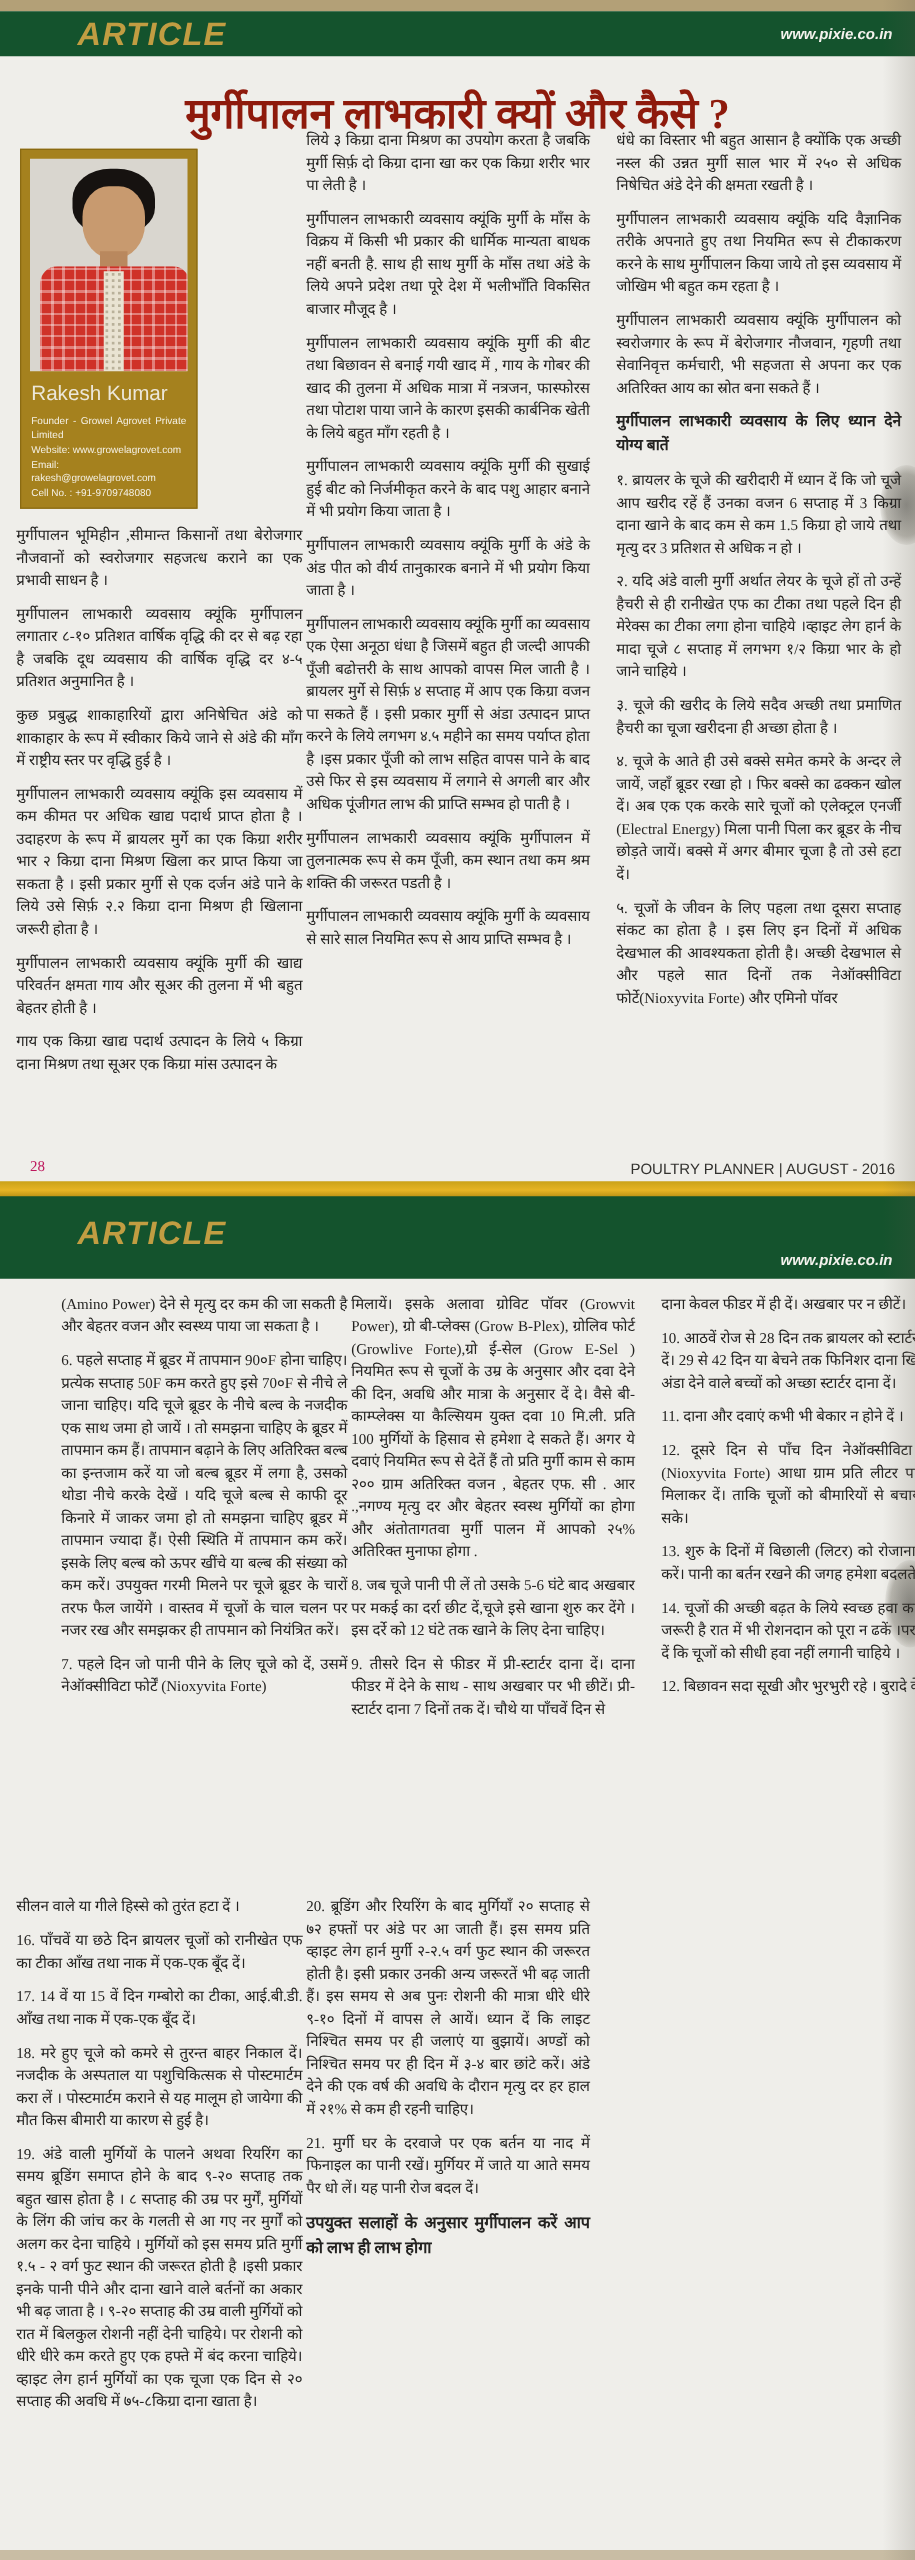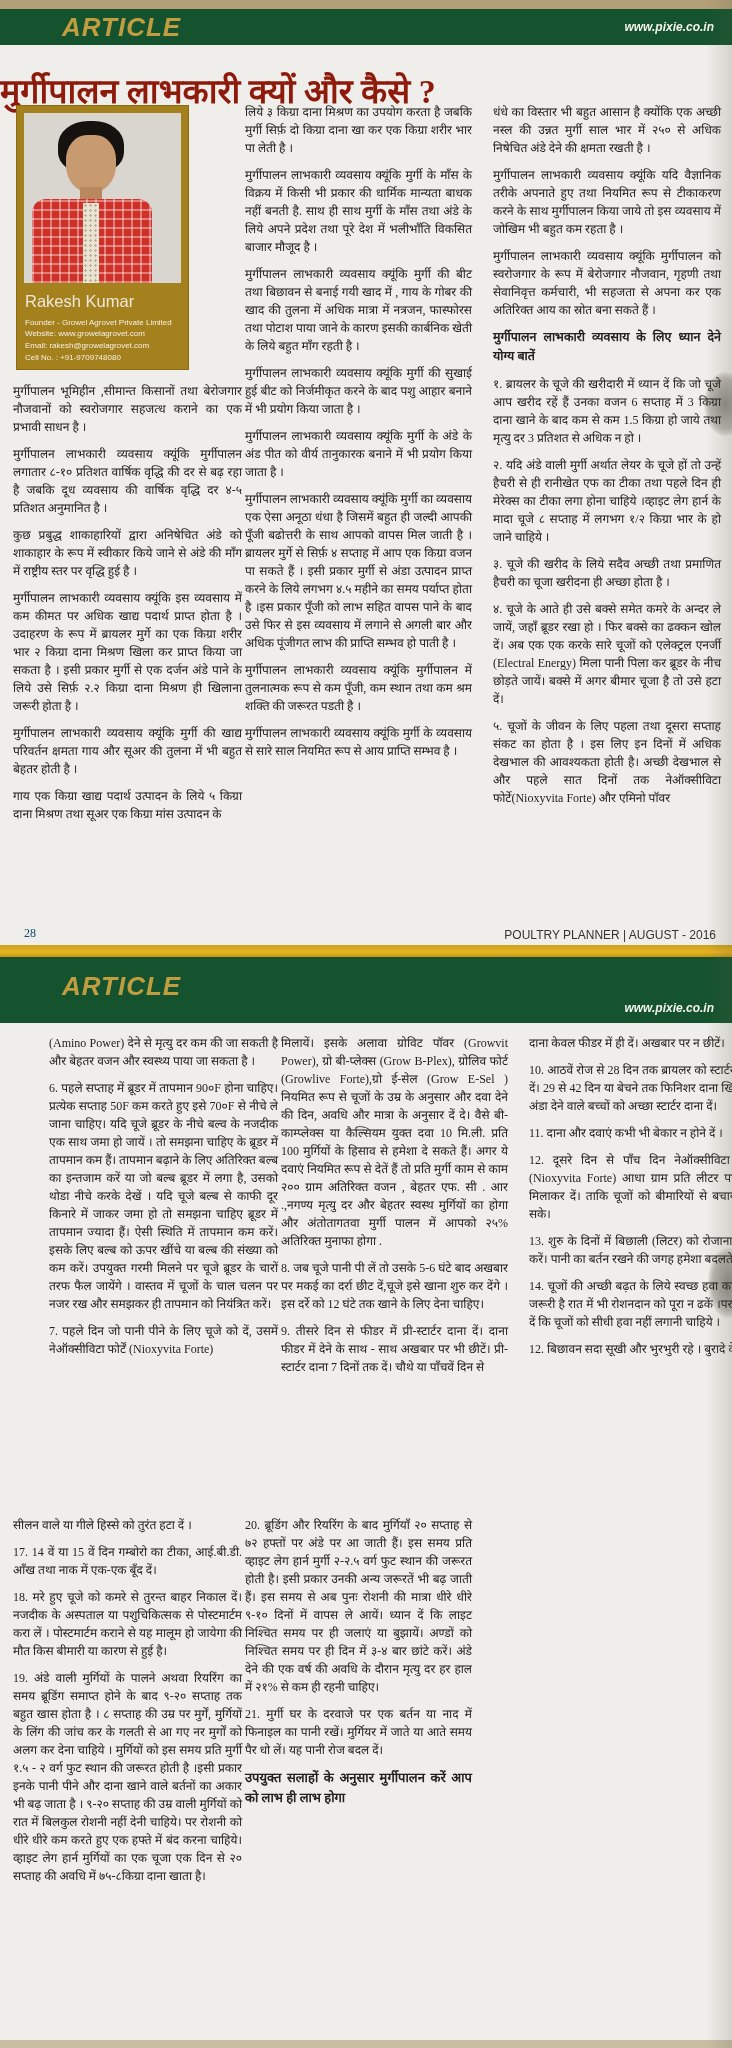--- a/index.html
+++ b/index.html
@@ -27,55 +27,55 @@
   .bar1 .article-label{top:3px;}
   .bar2 .article-label{top:14px;}
   .site-label{
     position:absolute;right:18px;color:#f5f3ee;font-family:"Liberation Sans",sans-serif;
     font-weight:bold;font-style:italic;font-size:12px;
   }
   .bar1 .site-label{top:11px;}
   .bar2 .site-label{bottom:8px;}
   
   .page-title{
-    position:absolute;left:0;top:50px;width:732px;
+    position:absolute;left:0;top:50px;width:732px;text-align:center;
     color:#8e1a0c;font-size:34px;font-weight:bold;line-height:1.1;
   }
   
   .col{position:absolute;font-size:12px;line-height:1.5;color:#232220;text-align:justify;}
   .col p{margin:0 0 9px 0;}
   .c1{left:13px;width:229px;}
   .c2{left:245px;width:227px;}
   .c3{left:493px;width:228px;}
   .p1-col{top:103px;}
   .p2-top{top:1034px;margin-left:36px;}
   .p2-bottom{top:1516px;}
   .col-heading{font-weight:bold;font-size:12.5px;margin:2px 0 9px 0;}
   .conclusion{font-weight:bold;font-size:13px;margin-top:4px;}
   
   .photo-block{
-    width:173px;margin:2px 0 12px 3px;background:#a5811e;
+    width:142px;margin:16px 0 12px 3px;background:#a5811e;
     border:1px solid #8a6a12;padding:7px 7px 6px 7px;box-sizing:border-box;
   }
   .photo-figure{width:100%;height:170px;background:#d9d6cf;position:relative;overflow:hidden;}
   .fig-hair{position:absolute;left:34px;top:8px;width:66px;height:52px;background:#161210;border-radius:46% 46% 40% 40%;}
   .fig-face{position:absolute;left:42px;top:22px;width:50px;height:58px;background:#c89a6f;border-radius:42% 42% 48% 48%;}
   .fig-neck{position:absolute;left:56px;top:74px;width:22px;height:16px;background:#b9885e;}
   .fig-shirt{position:absolute;left:8px;top:86px;width:120px;height:84px;border-radius:14px 14px 0 0;
     background:
       repeating-linear-gradient(0deg, rgba(255,255,255,.38) 0 2px, rgba(0,0,0,0) 2px 9px),
       repeating-linear-gradient(90deg, rgba(255,255,255,.38) 0 2px, rgba(0,0,0,0) 2px 9px),
       #cf3128;}
   .fig-tie{position:absolute;left:59px;top:90px;width:16px;height:80px;background:#e9e3d2;
     background-image:radial-gradient(#b9b19a 1px, transparent 1.4px);background-size:5px 5px;}
   .photo-caption{padding:4px 1px 0 1px;}
   .author-name{font-family:"Liberation Sans",sans-serif;font-size:16.5px;color:#ece7da;margin:2px 0 3px 0;}
   .author-line{font-family:"Liberation Sans",sans-serif;font-size:8px;color:#f4f0e4;line-height:1.45;}
   
-  .footer-pageno{position:absolute;left:24px;top:926px;font-size:12px;color:#0c4a6e;}
+  .footer-pageno{position:absolute;left:24px;top:926px;font-size:12px;color:#be185d;}
   .footer-mag{position:absolute;right:16px;top:928px;font-size:12px;color:#33322f;font-family:"Liberation Sans",sans-serif;}
   
   .artifact{position:absolute;border-radius:50%;background:radial-gradient(ellipse at center,#8f8e89 0%,#b9b7b0 55%,rgba(185,183,176,0) 75%);}
   .a1{right:-14px;top:372px;width:42px;height:64px;}
   .a2{right:-16px;top:1248px;width:40px;height:70px;}
 </style>
 </head>
 <body>
 
 <div class="edge-strip-top"></div>
@@ -177,20 +177,21 @@
       <p class="para">12.  दूसरे दिन से पाँच दिन नेऑक्सीविटा फोर्टें (Nioxyvita Forte) आधा ग्राम प्रति लीटर पानी में मिलाकर दें। ताकि चूजों को बीमारियों से बचाया जा सके।</p>
       <p class="para">13.  शुरु के दिनों में बिछाली (लिटर) को रोजाना साफ करें। पानी का बर्तन रखने की जगह हमेशा बदलते रहें।</p>
       <p class="para">14.  चूजों की अच्छी बढ़त के लिये स्वच्छ हवा का होना जरूरी है रात में भी रोशनदान को पूरा न ढकें ।पर ध्यान दें कि चूजों को सीधी हवा नहीं लगानी चाहिये ।</p>
       <p class="para">12.  बिछावन सदा सूखी और भुरभुरी रहे । बुरादे के</p>
     </div>
 </div>
 
 <div class="col c1 p2-bottom">
   <div>
       <p class="para">सीलन वाले या गीले हिस्से को तुरंत हटा दें ।</p>
+      <p class="para">16.  पाँचवें या छठे दिन ब्रायलर चूजों को रानीखेत एफ का टीका आँख तथा नाक में एक-एक बूँद दें।</p>
       <p class="para">17.  14 वें या 15 वें दिन गम्बोरो का टीका, आई.बी.डी. आँख तथा नाक में एक-एक बूँद दें।</p>
       <p class="para">18.  मरे हुए चूजे को कमरे से तुरन्त बाहर निकाल दें। नजदीक के अस्पताल या पशुचिकित्सक से पोस्टमार्टम करा लें । पोस्टमार्टम कराने से यह मालूम हो जायेगा की मौत किस बीमारी या कारण से हुई है।</p>
       <p class="para">19.  अंडे वाली मुर्गियों के पालने अथवा रियरिंग का समय ब्रूडिंग समाप्त होने के बाद ९-२० सप्ताह तक बहुत खास होता है । ८ सप्ताह की उम्र पर मुर्गें, मुर्गियों के लिंग की जांच कर के गलती से आ गए नर मुर्गों को अलग कर देना चाहिये । मुर्गियों को इस समय प्रति मुर्गी १.५ - २ वर्ग फुट स्थान की जरूरत होती है ।इसी प्रकार इनके पानी पीने और दाना खाने वाले बर्तनों का अकार भी बढ़ जाता है । ९-२० सप्ताह की उम्र वाली मुर्गियों को रात में बिलकुल रोशनी नहीं देनी चाहिये। पर रोशनी को धीरे धीरे कम करते हुए एक हफ्ते में बंद करना चाहिये। व्हाइट लेग हार्न मुर्गियों का एक चूजा एक दिन से २० सप्ताह की अवधि में ७५-८किग्रा दाना खाता है।</p>
     </div>
 </div>
 <div class="col c2 p2-bottom">
   <div>
       <p class="para">20.  ब्रूडिंग और रियरिंग के बाद मुर्गियाँ २० सप्ताह से ७२ हफ्तों पर अंडे पर आ जाती हैं। इस समय प्रति व्हाइट लेग हार्न मुर्गी २-२.५ वर्ग फुट स्थान की जरूरत होती है। इसी प्रकार उनकी अन्य जरूरतें भी बढ़ जाती हैं। इस समय से अब पुनः रोशनी की मात्रा धीरे धीरे ९-१० दिनों में वापस ले आयें। ध्यान दें कि लाइट निश्चित समय पर ही जलाएं या बुझायें। अण्डों को निश्चित समय पर ही दिन में ३-४ बार छांटे करें। अंडे देने की एक वर्ष की अवधि के दौरान मृत्यु दर हर हाल में २१% से कम ही रहनी चाहिए।</p>
       <p class="para">21.  मुर्गी घर के दरवाजे पर एक बर्तन या नाद में फिनाइल का पानी रखें। मुर्गियर में जाते या आते समय पैर धो लें। यह पानी रोज बदल दें।</p>
     </div>

